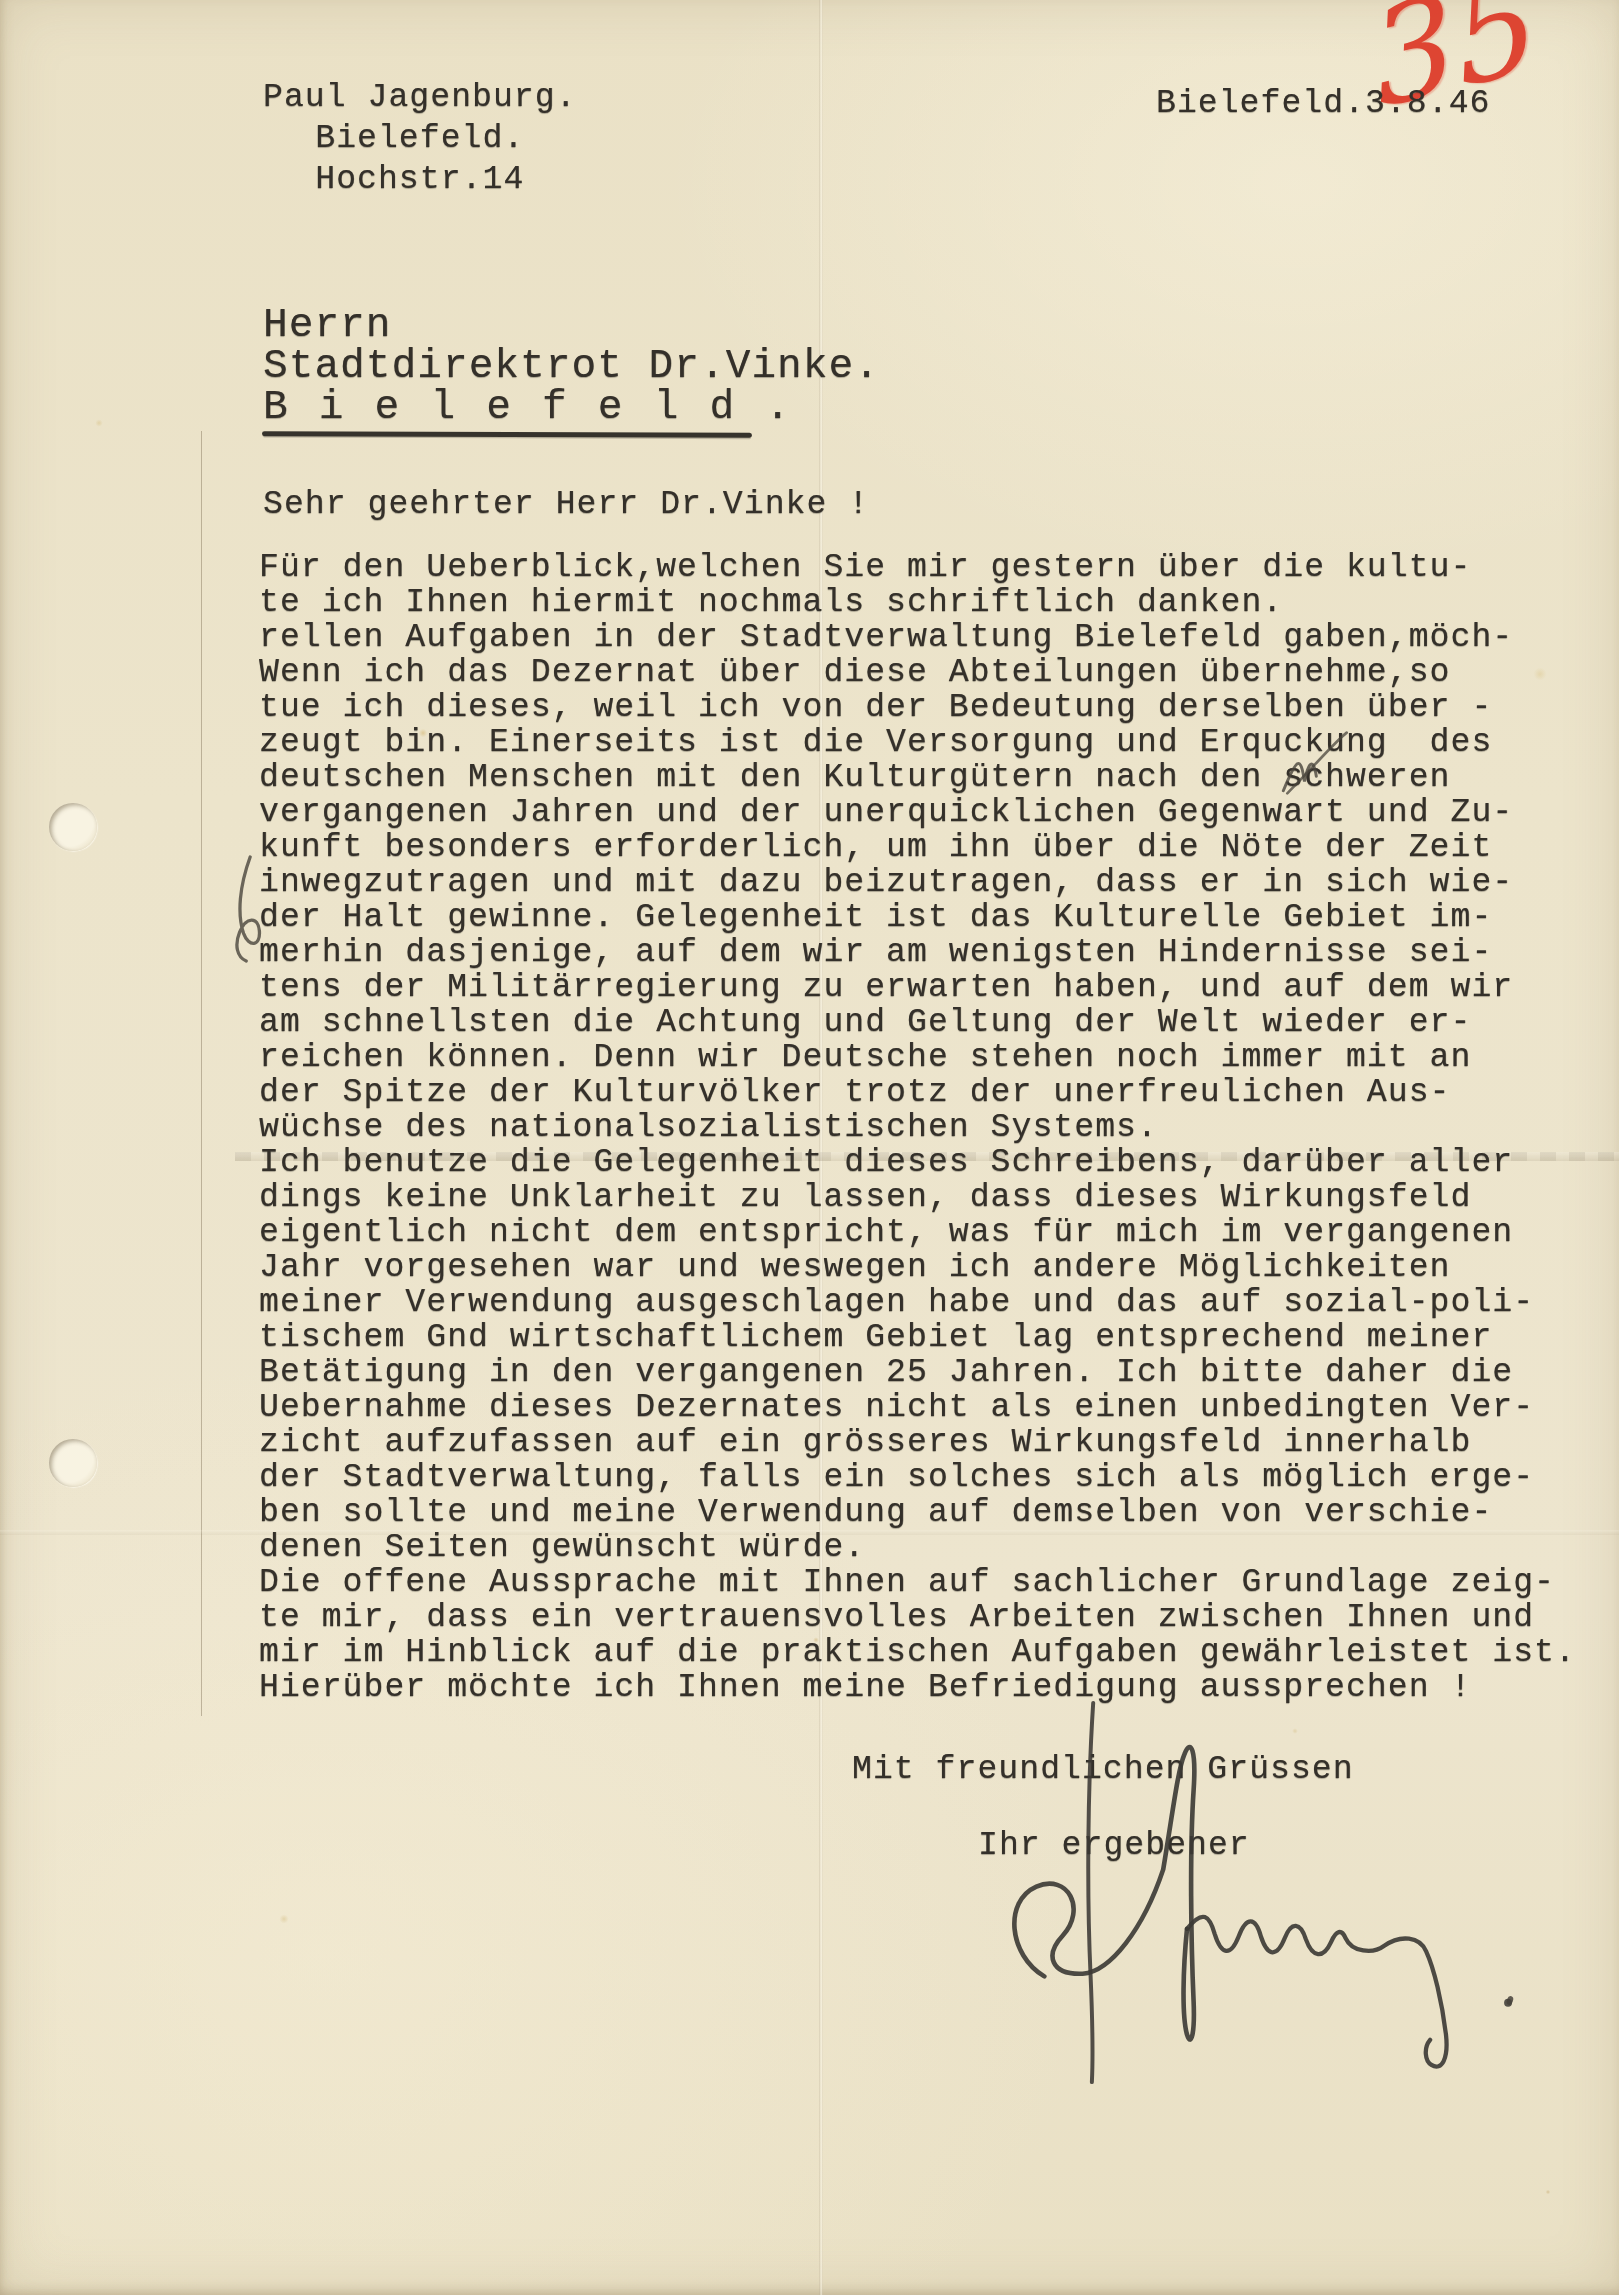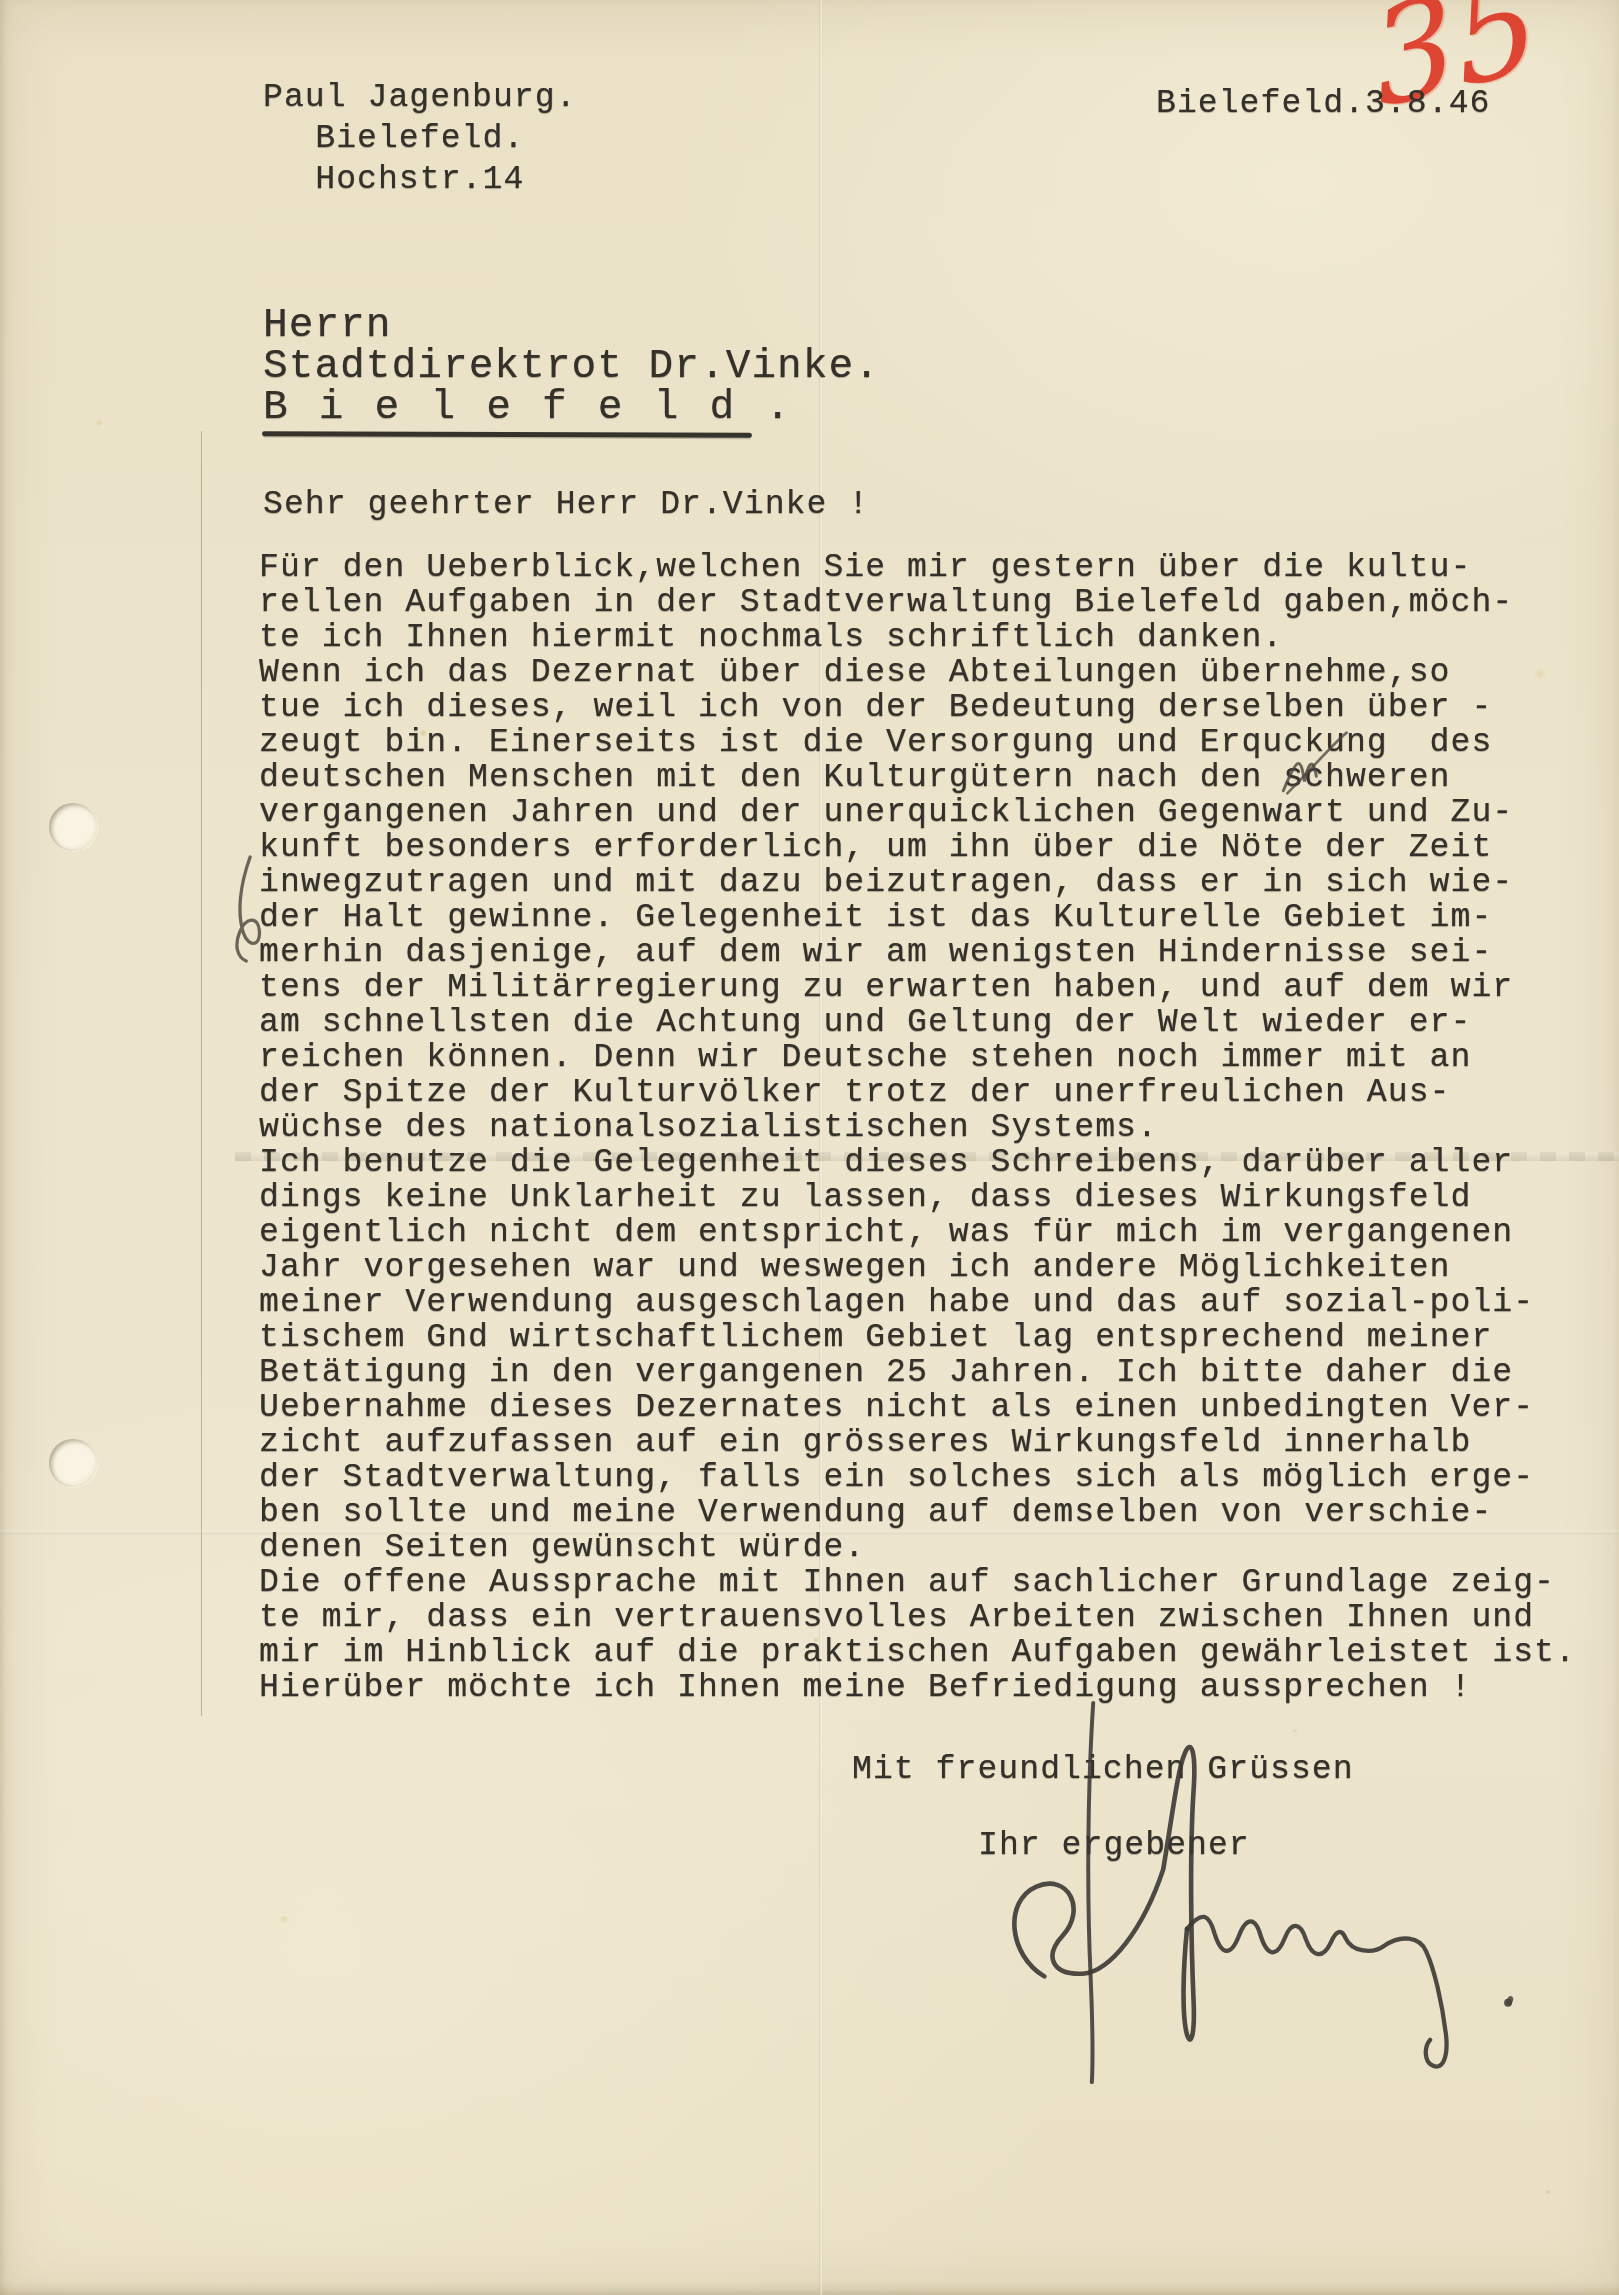--- a/index.html
+++ b/index.html
@@ -117,22 +117,22 @@
     <div class="r-line tw">Herrn</div>
     <div class="r-line tw">Stadtdirektrot Dr.Vinke.</div>
     <div class="r-line tw spaced">B i e l e f e l d .</div>
   </div>
   <div class="underline"></div>
 
   <div class="salutation tw">Sehr geehrter Herr Dr.Vinke !</div>
 
   <div class="letter-body tw">
       <div class="body-line">Für den Ueberblick,welchen Sie mir gestern über die kultu-</div>
+      <div class="body-line">te ich Ihnen hiermit nochmals schriftlich danken.</div>
       <div class="body-line">rellen Aufgaben in der Stadtverwaltung Bielefeld gaben,möch-</div>
-      <div class="body-line">te ich Ihnen hiermit nochmals schriftlich danken.</div>
       <div class="body-line">Wenn ich das Dezernat über diese Abteilungen übernehme,so</div>
       <div class="body-line">tue ich dieses, weil ich von der Bedeutung derselben über -</div>
       <div class="body-line">zeugt bin. Einerseits ist die Versorgung und Erquckung  des</div>
       <div class="body-line">deutschen Menschen mit den Kulturgütern nach den schweren</div>
       <div class="body-line">vergangenen Jahren und der unerquicklichen Gegenwart und Zu-</div>
       <div class="body-line">kunft besonders erforderlich, um ihn über die Nöte der Zeit</div>
       <div class="body-line">inwegzutragen und mit dazu beizutragen, dass er in sich wie-</div>
       <div class="body-line">der Halt gewinne. Gelegenheit ist das Kulturelle Gebiet im-</div>
       <div class="body-line">merhin dasjenige, auf dem wir am wenigsten Hindernisse sei-</div>
       <div class="body-line">tens der Militärregierung zu erwarten haben, und auf dem wir</div>

